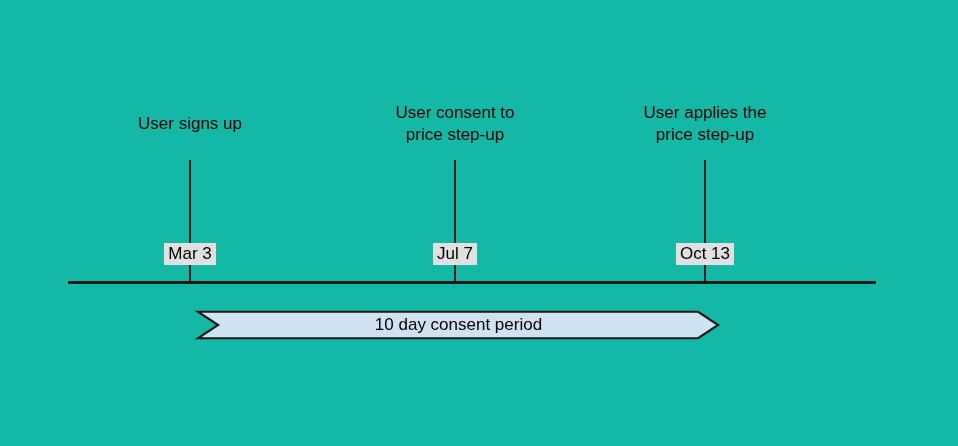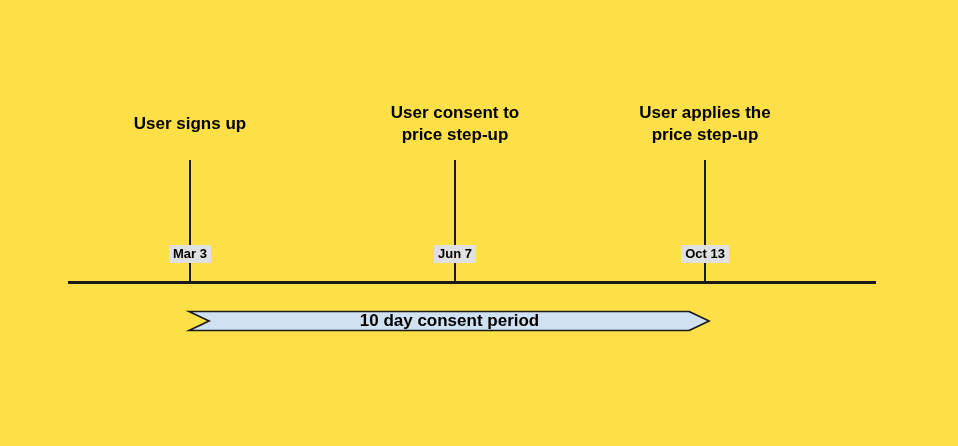--- a/index.html
+++ b/index.html
@@ -9,23 +9,22 @@
     background: #ffffff;
   }
   body {
     font-family: "Liberation Sans", sans-serif;
     -webkit-font-smoothing: antialiased;
   }
   #canvas {
     position: relative;
     width: 958px;
     height: 446px;
-    background: #fde047;
+    background: #14b8a6;
     overflow: hidden;
-    font-weight: bold;
   }
 
   
   .axis-line {
     position: absolute;
     left: 68px;
     top: 281px;
     width: 808px;
     height: 3px;
     background: #1a1a1a;
@@ -58,36 +57,36 @@
   }
   .milestone-caption.one-line { top: 113px; }
   .milestone-caption.two-line { top: 102px; }
 
   .milestone-date {
     position: absolute;
     left: -100px;
     top: 243px;
     width: 200px;
     text-align: center;
-    font-size: 13px;
+    font-size: 17px;
     line-height: 22px;
     color: #000000;
   }
   .milestone-date > span {
     background: #e0e0e0;
     padding: 1px 4px 2px 4px;
   }
 
   
   .banner {
     position: absolute;
-    left: 189px;
+    left: 198px;
     top: 311px;
     width: 521px;
-    height: 20px;
+    height: 28px;
   }
   .banner svg {
     display: block;
     width: 100%;
     height: 100%;
     overflow: visible;
   }
   .banner-label {
     position: absolute;
     left: 0;
@@ -112,21 +111,21 @@
   <div class="milestone" style="left:190px">
     <div class="milestone-caption one-line">User signs up</div>
     <div class="milestone-tick"></div>
     <div class="milestone-date"><span>Mar 3</span></div>
   </div>
 
   <div class="milestone" style="left:455px">
     <div class="milestone-caption two-line">User consent to
 price step-up</div>
     <div class="milestone-tick"></div>
-    <div class="milestone-date"><span>Jun 7</span></div>
+    <div class="milestone-date"><span>Jul 7</span></div>
   </div>
 
   <div class="milestone" style="left:705px">
     <div class="milestone-caption two-line">User applies the
 price step-up</div>
     <div class="milestone-tick"></div>
     <div class="milestone-date"><span>Oct 13</span></div>
   </div>
 
   <div class="banner">

